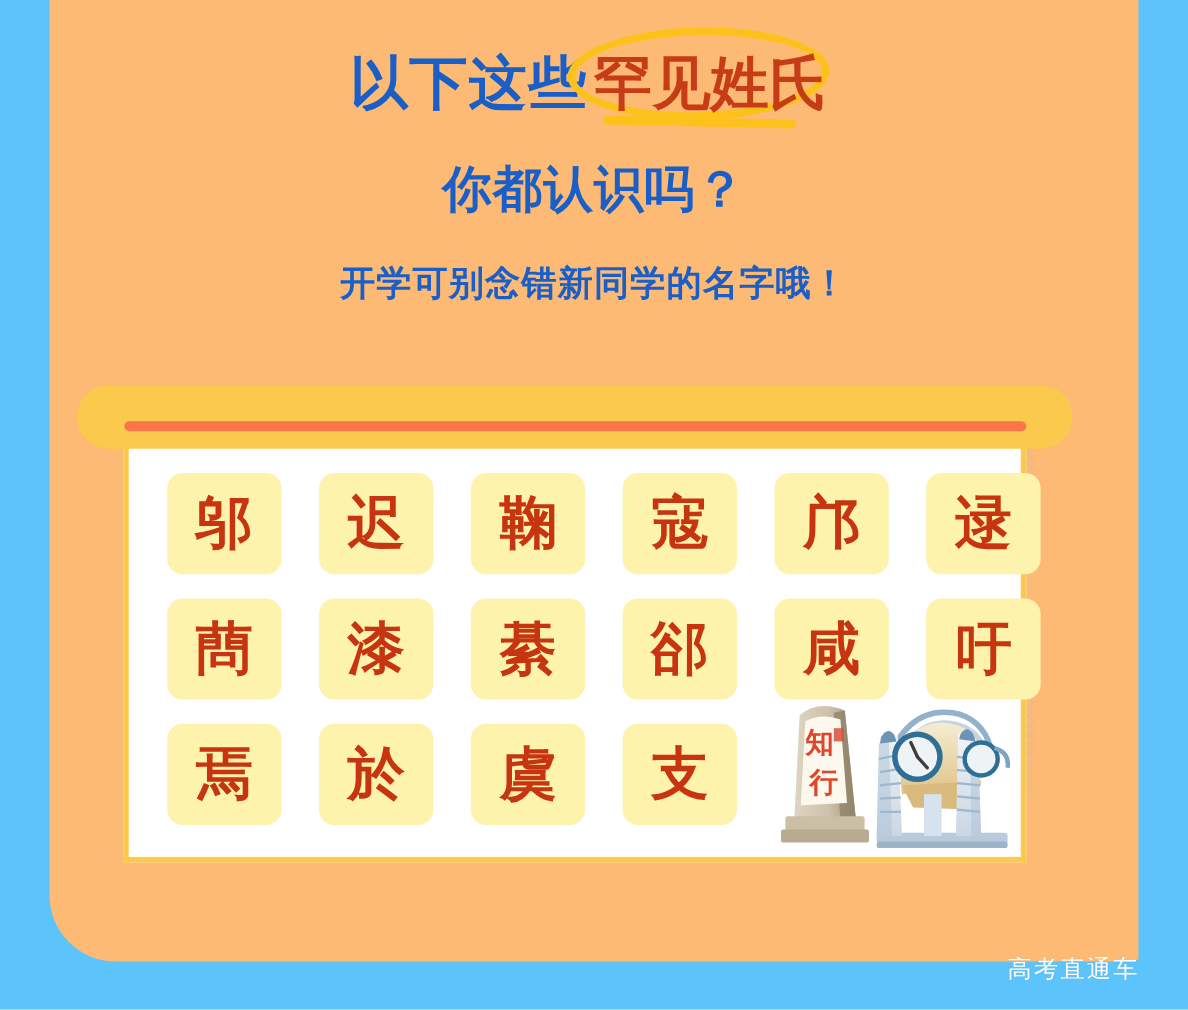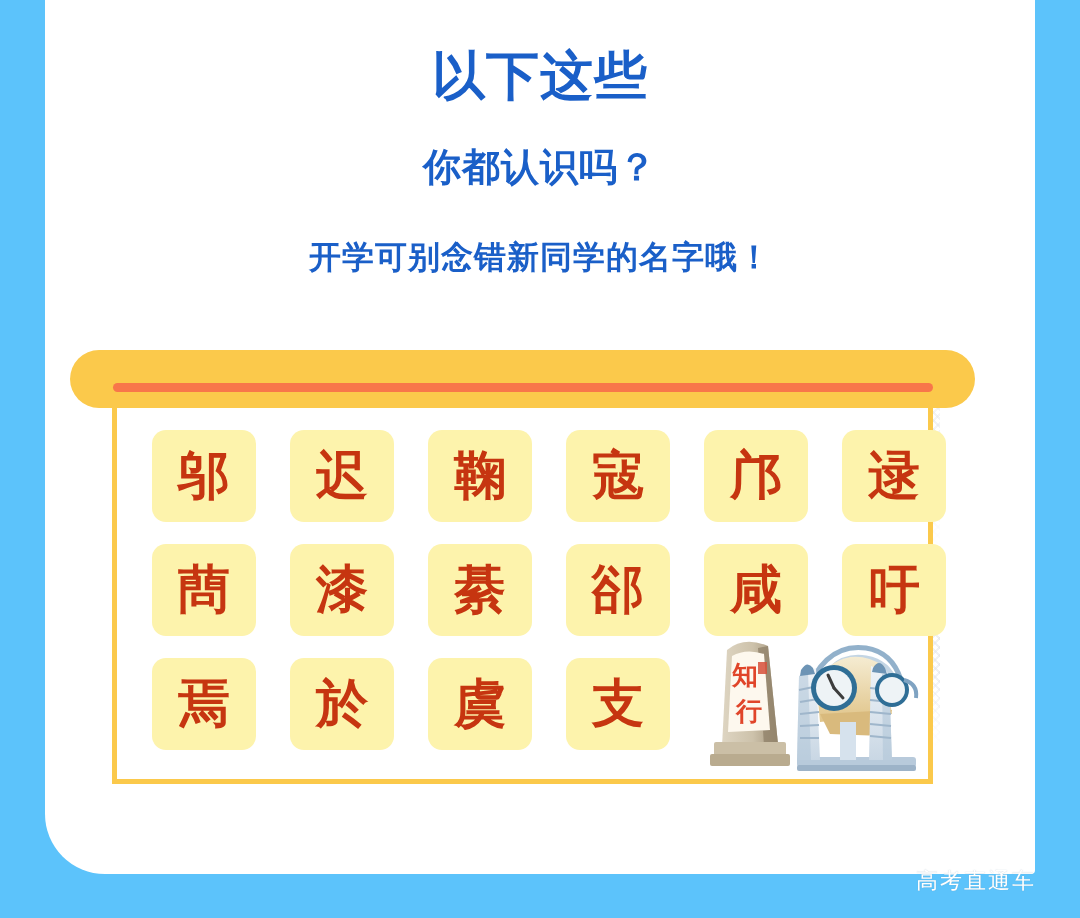--- a/index.html
+++ b/index.html
@@ -22,21 +22,21 @@
     background: #5cc3fb;
   }
 
   
   #sheet {
     position: absolute;
     left: 45px;
     top: 0px;
     width: 990px;
     height: 874px;
-    background: #ffffff;
+    background: #fdba74;
     border-bottom-left-radius: 60px;
     border-bottom-right-radius: 4px;
     overflow: hidden;
   }
 
   
   #heading {
     position: absolute;
     left: 0;
     top: 0;
@@ -95,21 +95,21 @@
     width: 176px;
     height: 8px;
     background: #fcc21b;
     border-radius: 5px;
     z-index: 1;
     transform: rotate(1.2deg);
   }
   #sub1 {
     position: absolute;
     left: 0; top: 142px; width: 990px;
-    font-size: 38px;
+    font-size: 45px;
   }
   #sub2 {
     position: absolute;
     left: 0; top: 236px; width: 990px;
     font-size: 32px;
   }
 
   
   #card {
     position: absolute;
@@ -229,20 +229,25 @@
 <body>
 
 <div id="page">
 
   <div id="sheet">
 
     <div id="heading">
 
       <div id="title-row">
         <span id="title-plain" class="hline">以下这些</span>
+        <span id="title-hl-wrap">
+          <span id="hl-ellipse"></span>
+          <span id="hl-underline"></span>
+          <span id="title-hl">罕见姓氏</span>
+        </span>
       </div>
 
       <div id="sub1" class="hline">你都认识吗？</div>
 
       <div id="sub2" class="hline">开学可别念错新同学的名字哦！</div>
     </div>
 
     <div id="card">
 
       <div id="card-body"></div>

